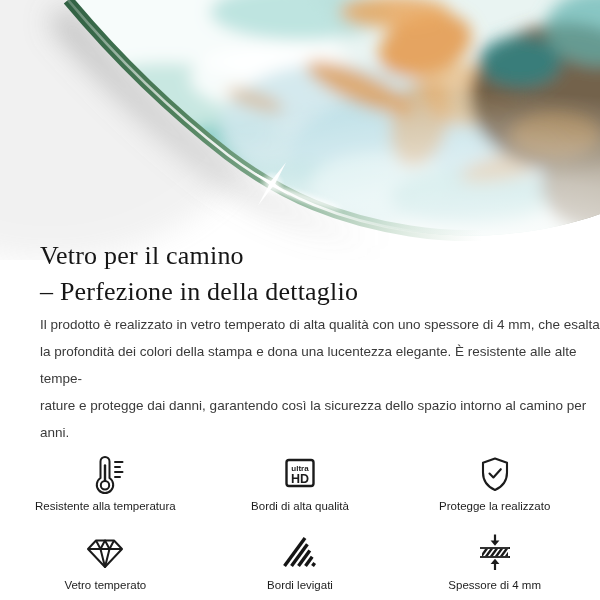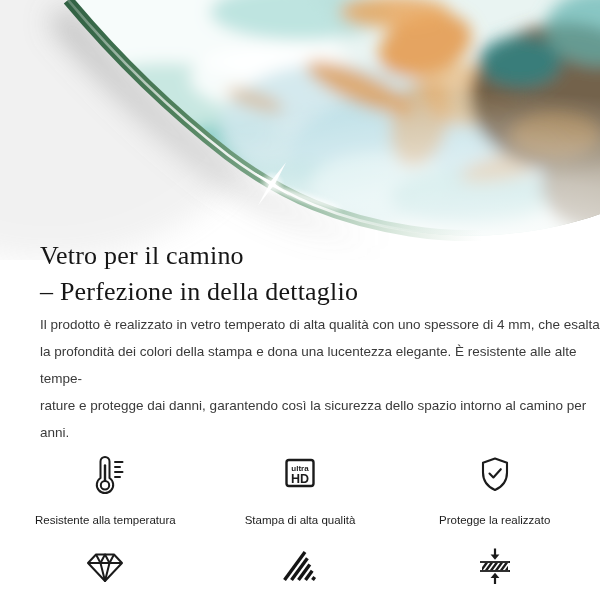--- a/index.html
+++ b/index.html
@@ -15,21 +15,21 @@
   }
   .desc {
     margin:1px 0 0 40px; font-size:13.5px; line-height:27px; color:#3a3a3a;
   }
   .features {
     margin-top:7px; display:grid; grid-template-columns:repeat(3,1fr);
     row-gap:19px; padding:0 8px;
   }
   .feature { text-align:center; }
   .icon-box { height:46px; display:flex; justify-content:center; }
-  .feature-label { display:block; margin-top:14px; font-size:11.5px; line-height:14px; color:#1d1d1d; }
+  .feature-label { display:block; margin-top:0; font-size:11.5px; line-height:14px; color:#1d1d1d; }
 </style>
 </head>
 <body>
 
 <div class="page">
 
   <div>
     <svg class="hero-svg" width="600" height="260" viewBox="0 0 600 260" aria-hidden="true">
       <defs>
         <clipPath id="discClip">
@@ -152,21 +152,21 @@
       </div>
 
       <div class="feature">
         <div class="icon-box">
           <svg width="40" height="40" viewBox="0 0 40 40" aria-hidden="true">
             <rect x="6.5" y="7" width="27" height="26" rx="2.5" stroke="#1b1b1b" stroke-width="2.4" fill="none"></rect>
             <text x="20" y="17.5" text-anchor="middle" font-size="8" font-weight="600" fill="#1b1b1b" font-family="&quot;Liberation Sans&quot;,sans-serif">ultra</text>
             <text x="20" y="29.5" text-anchor="middle" font-size="12.5" font-weight="bold" fill="#1b1b1b" font-family="&quot;Liberation Sans&quot;,sans-serif">HD</text>
           </svg>
         </div>
-        <span class="feature-label">Stampa di alta qualità</span>
+        <span class="feature-label">Bordi di alta qualità</span>
       </div>
 
       <div class="feature">
         <div class="icon-box">
           <svg width="42" height="42" viewBox="0 0 42 42" aria-hidden="true">
             <g stroke="#1b1b1b" stroke-width="2.1" fill="none" stroke-linejoin="round" stroke-linecap="round">
               <path d="M21,5.5 L33,9.8 V19.5 C33,28.5 28.2,33.8 21,37 C13.8,33.8 9,28.5 9,19.5 V9.8 Z"></path>
               <path d="M15.5,20.6 L19.4,24.5 L26.8,16.2"></path>
             </g>
           </svg>

